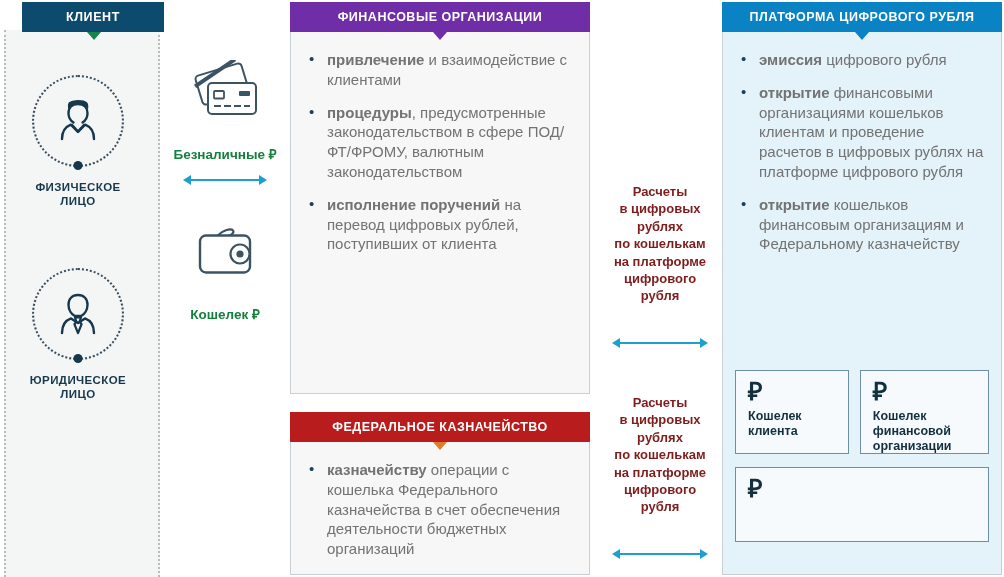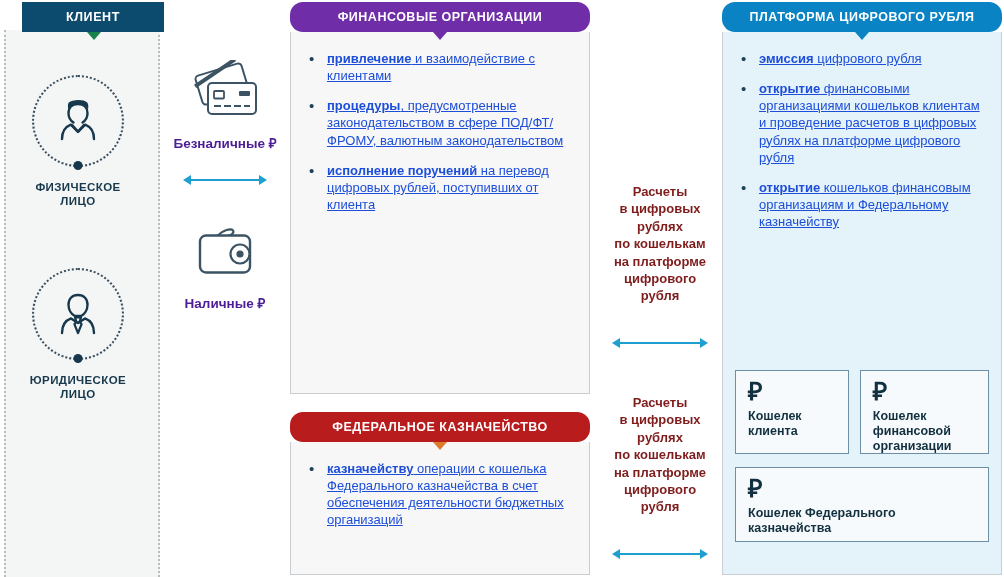--- a/index.html
+++ b/index.html
@@ -45,57 +45,56 @@
     transform:translateX(-50%);
     width:9px; height:9px; border-radius:50%; background:#17384c;
   }
   .person-label {
     margin-top:13px; font-size:11.5px; font-weight:bold;
     letter-spacing:.4px; line-height:1.25; color:#17384c;
   }
 
   
   .money-block { position:absolute; text-align:center; width:130px; }
-  .money-label { font-size:13.5px; font-weight:bold; color:#4c1d95; margin-top:8px; }
+  .money-label { font-size:13.5px; font-weight:bold; color:#15803d; margin-top:19px; }
 
   .arrow-h { position:absolute; height:14px; }
   .arrow-h .line {
     position:absolute; left:7px; right:7px; top:6px; height:2px; background:#1f9fd0;
   }
   .arrow-h .tipL, .arrow-h .tipR {
     position:absolute; top:1.5px; width:0; height:0;
     border-top:5.5px solid transparent; border-bottom:5.5px solid transparent;
   }
   .arrow-h .tipL { left:0; border-right:8px solid #1f9fd0; }
   .arrow-h .tipR { right:0; border-left:8px solid #1f9fd0; }
 
   
   .panel { position:absolute; }
   .panel-header {
     position:absolute; left:0; top:0; height:30px; width:100%;
     color:#fff; font-size:12.5px; font-weight:bold; letter-spacing:.5px;
     display:flex; align-items:center; justify-content:center;
     z-index:4;
-    border-radius:13px;
   }
   .panel-notch {
     position:absolute; top:30px; left:50%; transform:translateX(-50%);
     width:0; height:0;
     border-left:7px solid transparent; border-right:7px solid transparent;
     z-index:4;
   }
   .panel-body {
     position:absolute; left:0; top:30px; width:100%; bottom:0;
     border:1px solid #c9ced2; border-top:none;
   }
 
   ul.bullets { list-style:none; margin:0; padding:18px 14px 0 16px; }
   ul.bullets > li {
     position:relative; padding-left:20px; margin-bottom:13px;
-    font-size:13px; line-height:1.32; color:#1d4ed8;text-decoration:underline;
+    font-size:15px; line-height:1.32; color:#737373;
   }
   ul.bullets > li::before {
     content:"•"; position:absolute; left:2px; top:-1px;
     font-size:15px; color:#1e4257;
   }
   ul.bullets b { font-weight:bold; }
 
   
   #fin-panel { left:290px; top:2px; width:300px; height:392px; }
   #fin-panel .panel-header { background:#6f2ea8; }
@@ -192,21 +191,21 @@
 
 <div class="money-block" style="left:160px; top:226px;">
   <span>
     <svg width="66" height="56" viewBox="0 0 66 56" aria-hidden="true">
       <path d="M25 10c6-6 14-8 16-5.6 1.6 2-2 5.6-6 5.6" fill="none" stroke="#3c5364" stroke-width="2.2" stroke-linejoin="round"></path>
       <rect x="8" y="9.5" width="50" height="37" rx="6" fill="#fff" stroke="#3c5364" stroke-width="2.4"></rect>
       <circle cx="48" cy="28" r="9.5" fill="#fff" stroke="#3c5364" stroke-width="2.2"></circle>
       <circle cx="48" cy="28" r="3.6" fill="#3c5364"></circle>
     </svg>
   </span>
-  <div class="money-label">Наличные ₽</div>
+  <div class="money-label">Кошелек ₽</div>
 </div>
 
 <div class="panel" id="fin-panel">
   <div class="panel-header">ФИНАНСОВЫЕ ОРГАНИЗАЦИИ</div>
   <div class="panel-notch"></div>
   <div class="panel-body">
     <ul class="bullets">
       <li><b>привлечение</b><span> и взаимодействие с клиентами</span></li>
       <li><b>процедуры</b><span>, предусмотренные законодательством в сфере ПОД/ФТ/ФРОМУ, валютным законодательством</span></li>
       <li><b>исполнение поручений</b><span> на перевод цифровых рублей, поступивших от клиента</span></li>
@@ -269,18 +268,16 @@
         </div>
         <div class="wallet-card" id="wallet-finorg">
           <div class="wallet-sym">₽</div>
           <div class="wallet-name" style="white-space:pre-line">Кошелек
 финансовой
 организации</div>
         </div>
       </div>
       <div class="wallet-card" id="wallet-fed">
         <div class="wallet-sym">₽</div>
-        <div class="wallet-name" style="white-space:pre-line">Кошелек Федерального
-казначейства</div>
       </div>
     </div>
   </div>
 </div>
 
 </body></html>

